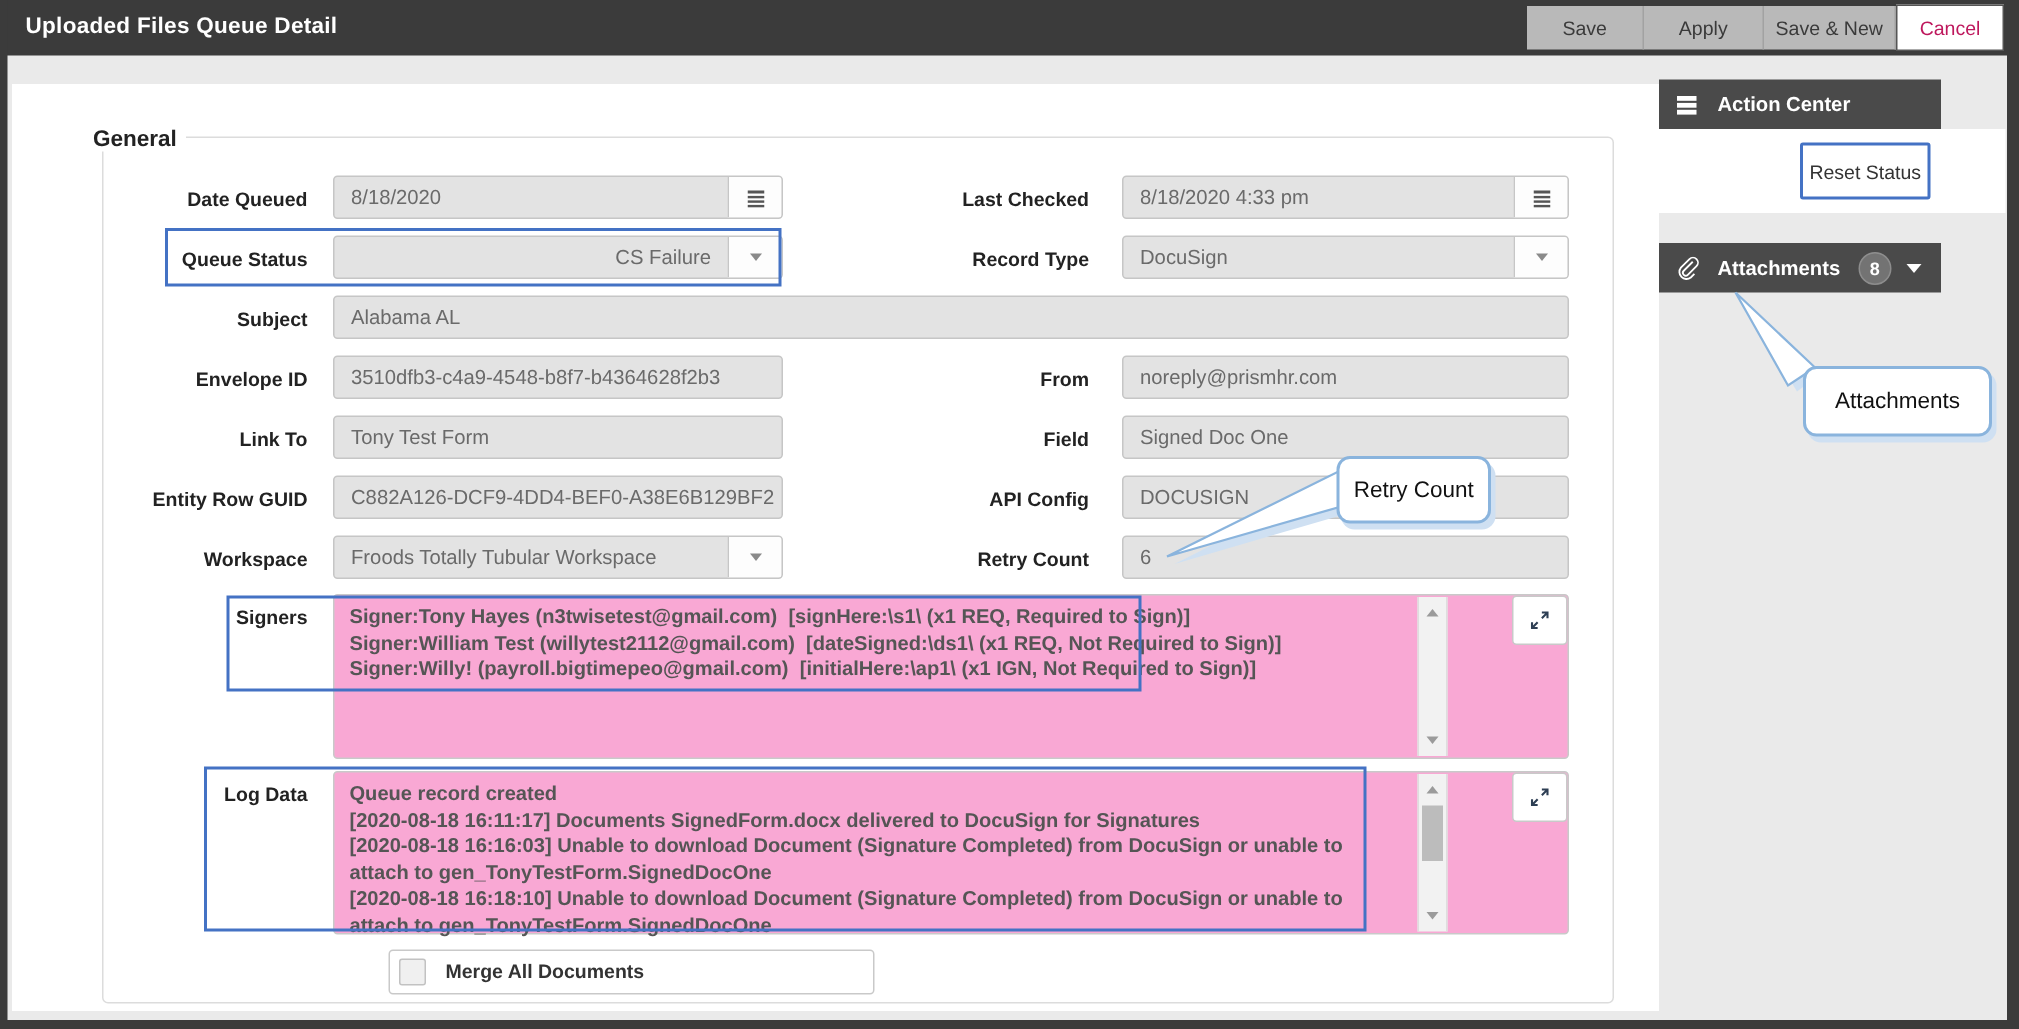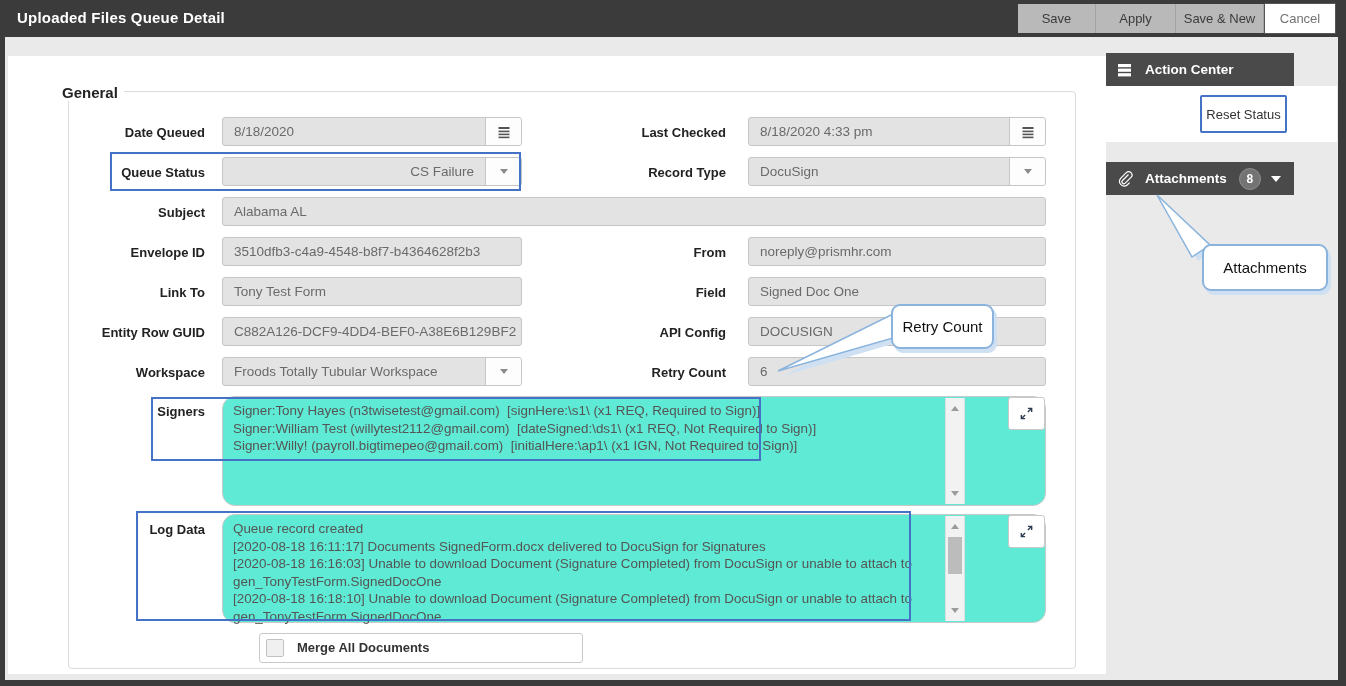--- a/index.html
+++ b/index.html
@@ -4,36 +4,36 @@
 <style>
   * { margin:0; padding:0; box-sizing:border-box; }
   body { font-family:"Liberation Sans", sans-serif; background:#fff; }
   .screen { position:relative; width:1346px; height:686px; background:#eaeaea; overflow:hidden; }
 
   
   .titlebar { position:absolute; left:0; top:0; width:1346px; height:37px; background:#3b3b3b; z-index:5; }
   .title { position:absolute; left:17px; top:9px; color:#fff; font-size:15px; font-weight:bold; letter-spacing:.2px; }
   .toolbar { position:absolute; right:10px; top:4px; display:flex; height:29px; }
   .tb-btn { height:29px; background:#b9b9b9; border:none; border-right:1px solid #a2a2a2; color:#3a3a3a; font-size:13px; font-family:"Liberation Sans",sans-serif; cursor:pointer; }
-  .tb-btn.cancel { background:#fff; color:#737373; border:1px solid #555; height:31px; margin-top:-1px; }
+  .tb-btn.cancel { background:#fff; color:#be185d; border:1px solid #555; height:31px; margin-top:-1px; }
   .edge { position:absolute; background:#3b3b3b; z-index:6; }
 
   .card { position:absolute; left:8px; top:56px; width:1098px; height:618px; background:#fff; }
   .fieldset-box { position:absolute; left:68px; top:91px; width:1008px; height:578px; border:1px solid #dcdcdc; border-radius:4px; background:#fff; }
   .legend { position:absolute; left:56px; top:84px; background:#fff; padding:0 6px; font-size:15px; font-weight:bold; color:#222; z-index:2; }
 
   
   .lbl { position:absolute; width:140px; text-align:right; font-weight:bold; font-size:13px; color:#222; z-index:3; }
   .val { position:absolute; height:29px; background:#e3e3e3; border:1px solid #c6c6c6; border-radius:3px; font-size:13.5px; color:#6a6a6a; line-height:27px; padding:0 11px; overflow:hidden; white-space:nowrap; z-index:3; }
   .grp { position:absolute; height:29px; display:flex; border:1px solid #c6c6c6; border-radius:3px; overflow:hidden; background:#e3e3e3; z-index:3; }
   .grp .txt { flex:1; font-size:13.5px; color:#6a6a6a; line-height:27px; padding:0 11px; overflow:hidden; white-space:nowrap; }
   .grp .btn { width:36px; background:#fdfdfd; border-left:1px solid #c6c6c6; display:flex; align-items:center; justify-content:center; cursor:pointer; }
   .tri-dn { width:0; height:0; border-left:4.5px solid transparent; border-right:4.5px solid transparent; border-top:5.5px solid #8a8a8a; }
 
-  .bigbox { position:absolute; left:222px; width:824px; background:#5eead4; border:1px solid #c9c9c9; border-radius:13px; z-index:3; }
+  .bigbox { position:absolute; left:222px; width:824px; background:#f9a8d4; border:1px solid #c9c9c9; border-radius:3px; z-index:3;font-weight:bold; }
   .bigtext { position:absolute; left:10px; top:5px; width:698px; font-size:13.4px; line-height:17.6px; color:#555; white-space:pre-wrap; }
   .sbar { position:absolute; left:722px; top:1px; bottom:1px; width:20px; background:#f2f2f2; border-left:1px solid #dedede; border-right:1px solid #dedede; }
   .s-up { position:absolute; top:8px; left:5px; width:0; height:0; border-left:4px solid transparent; border-right:4px solid transparent; border-bottom:5px solid #9b9b9b; }
   .s-dn { position:absolute; bottom:8px; left:5px; width:0; height:0; border-left:4px solid transparent; border-right:4px solid transparent; border-top:5px solid #9b9b9b; }
   .s-thumb { position:absolute; left:2px; top:21px; width:14px; height:37px; background:#bcbcbc; }
   .expand { position:absolute; right:0; top:0; width:37px; height:33px; background:#fff; border:1px solid #c9c9c9; border-radius:3px; display:flex; align-items:center; justify-content:center; cursor:pointer; }
 
   .merge { position:absolute; left:222px; top:633px; width:324px; height:30px; background:#fff; border:1px solid #c9c9c9; border-radius:3px; z-index:3;margin-left:37px; }
   .merge .cb { position:absolute; left:6px; top:5px; width:18px; height:18px; background:#f0f0f0; border:1px solid #c2c2c2; border-radius:2px; cursor:pointer; }
   .merge .ml { position:absolute; left:37px; top:0; line-height:28px; font-size:13px; font-weight:bold; color:#333; }

